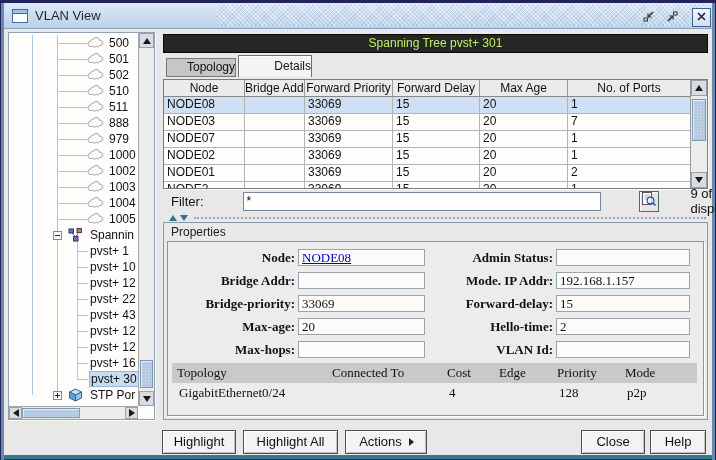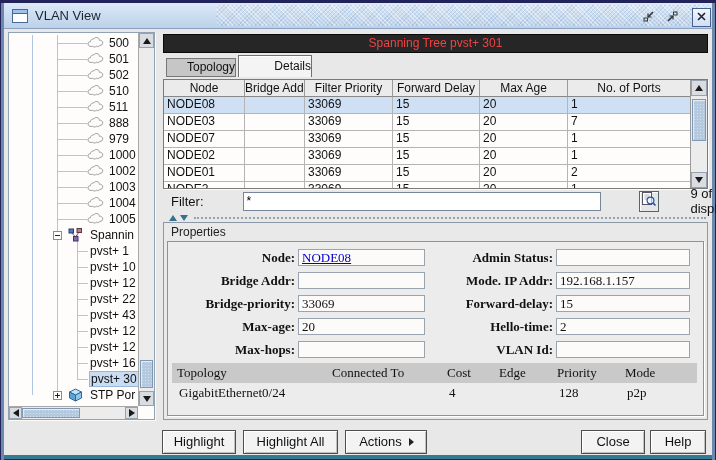--- a/index.html
+++ b/index.html
@@ -57,21 +57,21 @@
     background-image:radial-gradient(#cfe0f2 1px, transparent 1px); background-size:3px 3px; }
   .arr { width:0; height:0; border-style:solid; }
   .arr.up    { border-width:0 4px 6px 4px; border-color:transparent transparent #1a1a1a transparent; }
   .arr.down  { border-width:6px 4px 0 4px; border-color:#1a1a1a transparent transparent transparent; }
   .arr.left  { border-width:4px 6px 4px 0; border-color:transparent #1a1a1a transparent transparent; }
   .arr.right { border-width:4px 0 4px 6px; border-color:transparent transparent transparent #1a1a1a; }
 
   
   .details { position:absolute; left:160px; top:32px; width:552px; height:390px; }
   .dheader { position:absolute; left:3px; right:4px; top:2px; height:19px; background:#262626; border:1px solid #0a0a0a;
-    color:#ef4444; text-align:center; line-height:17px; font-size:12px; }
+    color:#bef264; text-align:center; line-height:17px; font-size:12px; }
   .tab { position:absolute; text-align:right; font-size:12px; }
   .tab-topology { left:6px; top:26px; width:70px; height:19px; background:#c6c6c6; border:1px solid #787878; line-height:17px; }
   .tab-details  { left:78px; top:23px; width:74px; height:22px; background:#f4f4f4; border:1px solid #707070; border-bottom:none; line-height:20px; box-shadow:inset 1px 1px 0 #fff; }
 
   .ntable { position:absolute; left:3px; right:4px; top:47px; height:110px; border:1px solid #7a7a7a; background:#fff; box-shadow:1px 1px 0 #fbfbfb; }
   .nt-body { position:absolute; left:0; top:0; right:17px; bottom:0; overflow:hidden; }
   .nt-head { display:flex; height:17px; }
   .nt-head .hcell { background:#ebebeb; border-right:1px solid #9a9a9a; border-bottom:1px solid #888;
     text-align:center; line-height:16px; overflow:hidden; white-space:nowrap; flex:0 0 auto; }
   .nt-head div:nth-of-type(1){ width:81px; } .nt-head div:nth-of-type(2){ width:60px; }
@@ -387,21 +387,21 @@
 
     <div class="tab tab-topology">Topology</div>
     <div class="tab tab-details">Details</div>
 
     <div class="ntable">
       <div class="nt-body">
         <div class="nt-head">
 
         <div class="hcell">Node</div>
             <div class="hcell">Bridge Addr</div>
-            <div class="hcell">Filter Priority</div>
+            <div class="hcell">Forward Priority</div>
             <div class="hcell">Forward Delay</div>
             <div class="hcell">Max Age</div>
             <div class="hcell">No. of Ports</div>
           </div>
         <div>
 
             <div class="nrow selected">
               <div class="ncell">NODE08</div>
               <div class="ncell"></div>
               <div class="ncell">33069</div>

